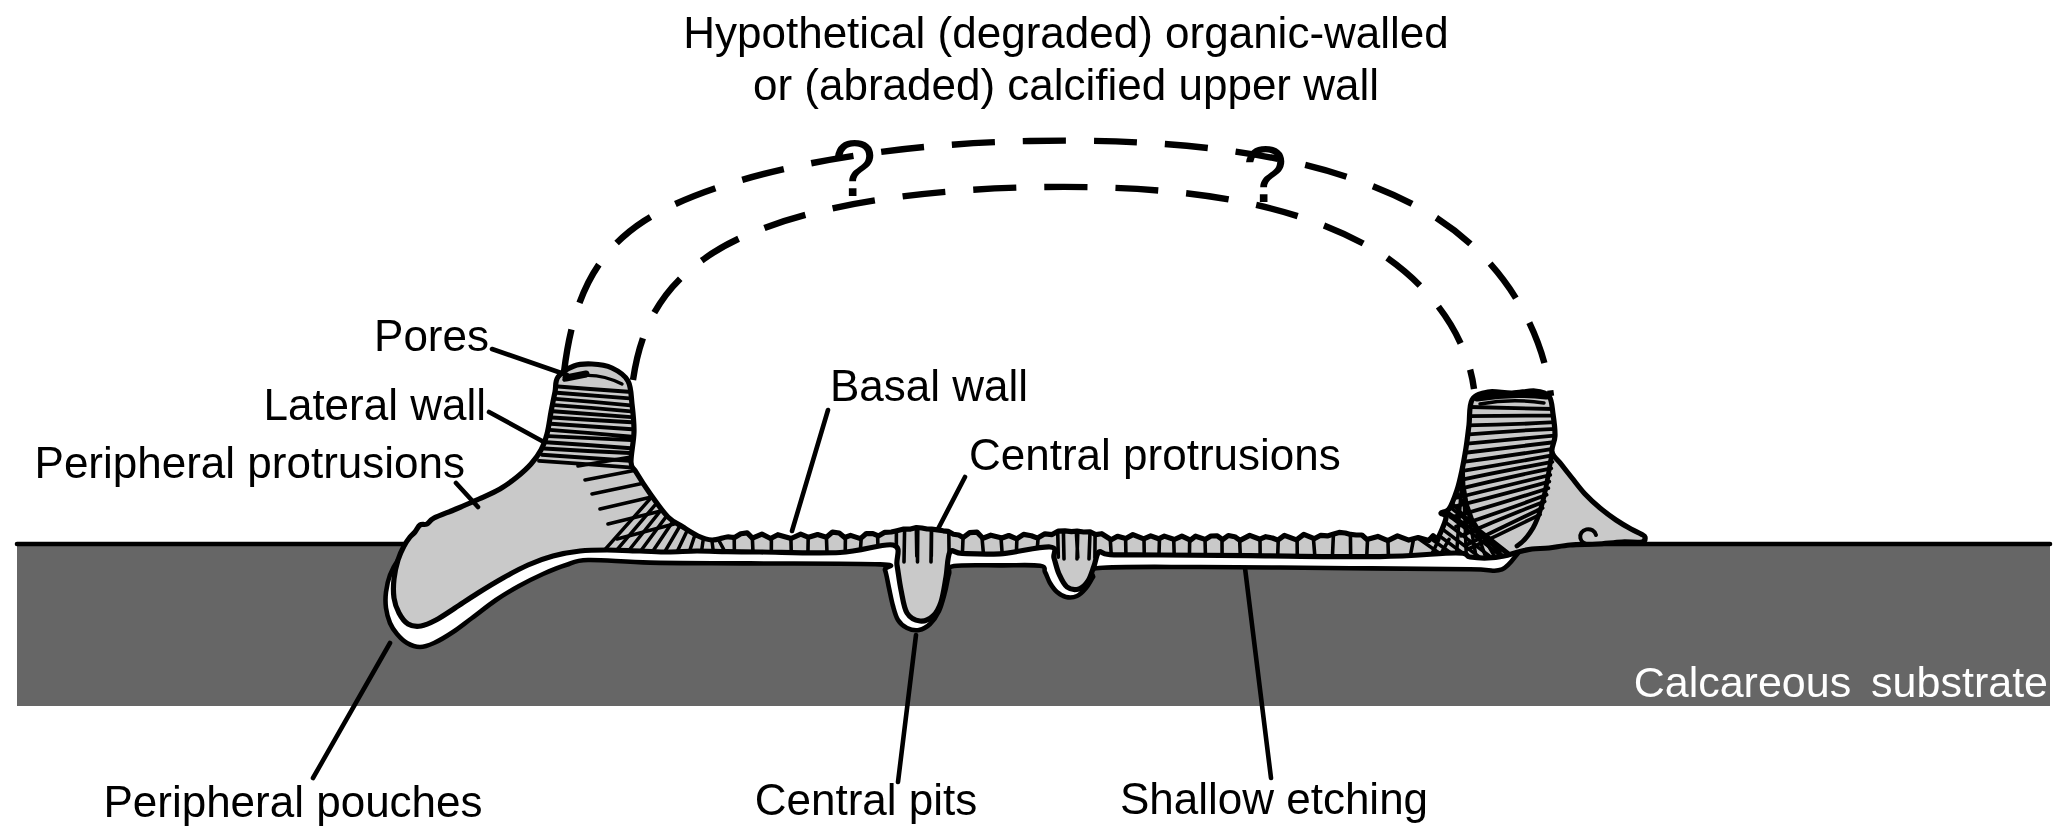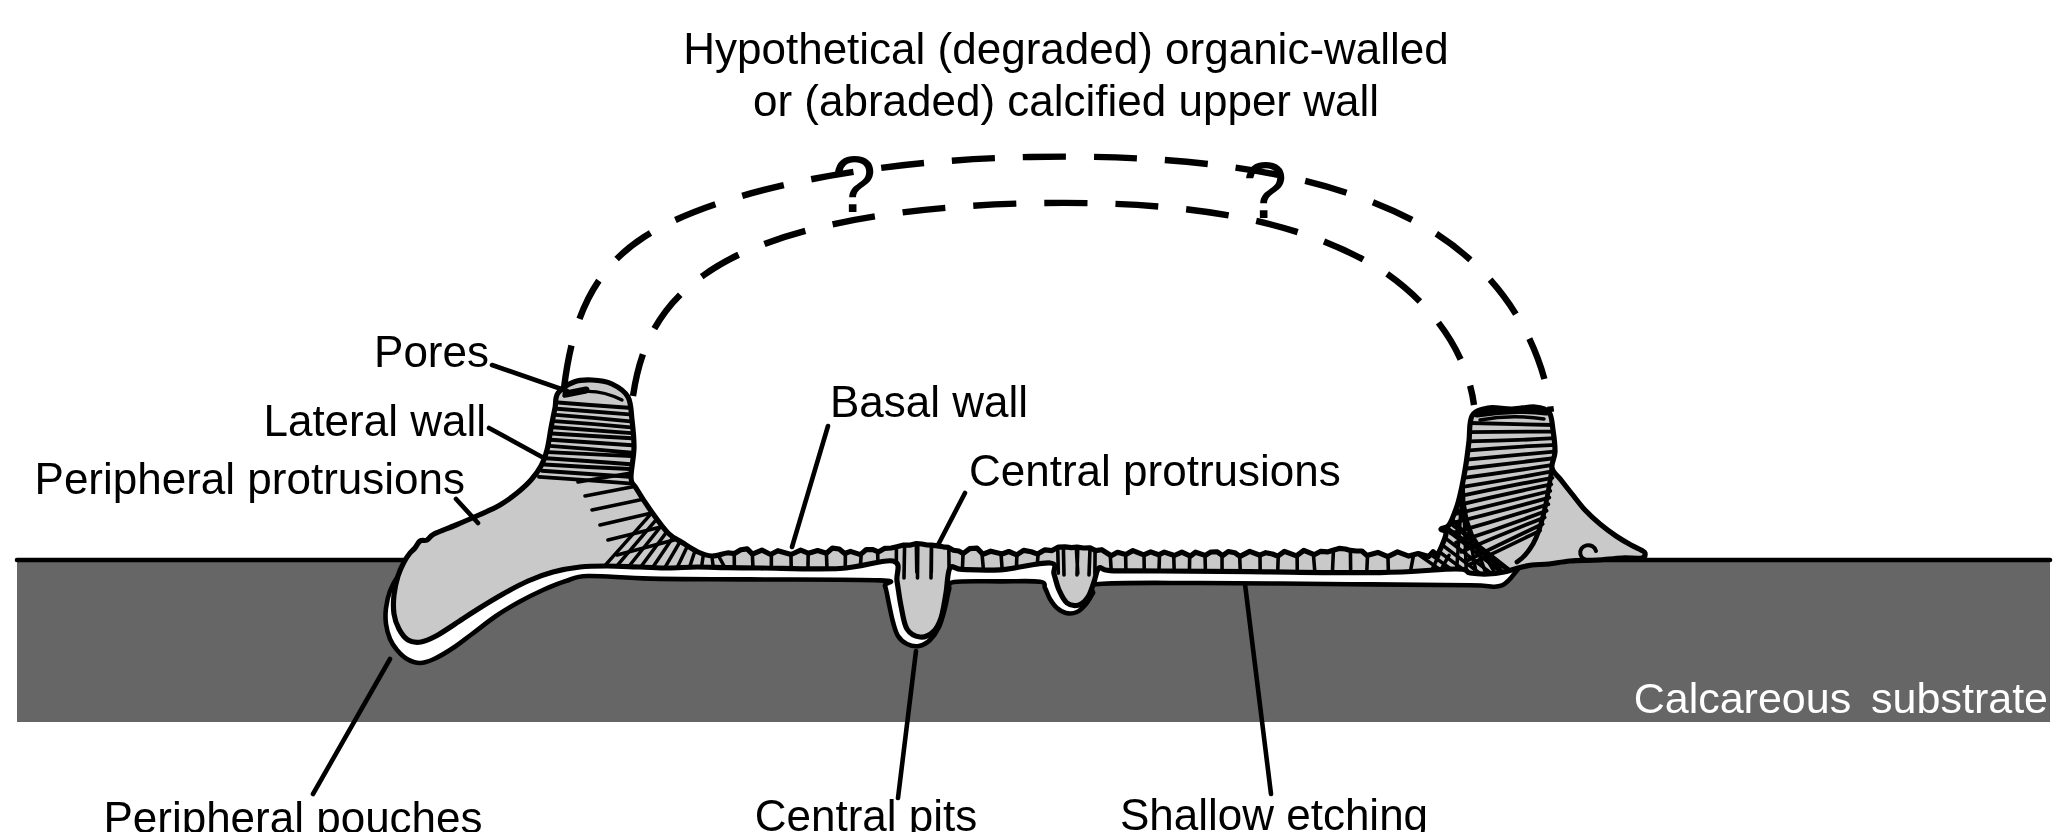--- a/index.html
+++ b/index.html
@@ -1,18 +1,18 @@
 <!DOCTYPE html>
 <html><head>
 <meta charset="utf-8">
 <style>
   html, body { margin: 0; padding: 0; background: #ffffff; }
   body { width: 2067px; height: 832px; overflow: hidden;
          font-family: "Liberation Sans", sans-serif; }
-  .figure-wrap { position: relative; width: 2067px; height: 664px; margin-top: 16px; }
+  .figure-wrap { position: relative; width: 2067px; height: 664px; }
   svg text { user-select: none; }
 </style>
 </head>
 <body>
 
 <div class="figure-wrap">
 <svg width="2067" height="832" viewBox="0 0 2067 832" xmlns="http://www.w3.org/2000/svg" style="display:block">
 <defs>
         <clipPath id="bodyClip">
           <path d="M 415.0 532.0 C 416.7 530.0 418.0 526.3 420.0 525.0 C 422.0 523.7 424.7 525.2 427.0 524.0 C 429.3 522.8 429.2 520.5 434.0 518.0 C 438.8 515.5 448.5 512.2 456.0 509.0 C 463.5 505.8 471.7 502.3 479.0 499.0 C 486.3 495.7 493.7 492.7 500.0 489.0 C 506.3 485.3 511.8 481.2 517.0 477.0 C 522.2 472.8 527.0 468.5 531.0 464.0 C 535.0 459.5 538.3 455.0 541.0 450.0 C 543.7 445.0 545.3 440.3 547.0 434.0 C 548.7 427.7 549.7 419.0 551.0 412.0 C 552.3 405.0 553.8 397.8 555.0 392.0 C 556.2 386.2 554.8 381.3 558.0 377.0 C 561.2 372.7 568.3 368.2 574.0 366.0 C 579.7 363.8 585.7 363.7 592.0 364.0 C 598.3 364.3 606.0 365.2 612.0 368.0 C 618.0 370.8 624.7 375.0 628.0 381.0 C 631.3 387.0 631.0 395.5 632.0 404.0 C 633.0 412.5 634.2 422.3 634.0 432.0 C 633.8 441.7 630.7 455.3 631.0 462.0 C 631.3 468.7 632.7 466.5 636.0 472.0 C 639.3 477.5 645.7 487.5 651.0 495.0 C 656.3 502.5 662.7 511.7 668.0 517.0 C 673.3 522.3 678.0 523.8 683.0 527.0 C 688.0 530.2 693.2 533.8 698.0 536.0 C 702.8 538.2 707.2 539.8 712.0 540.0 C 716.8 540.2 723.2 537.4 727.0 537.0 C 730.8 536.6 732.7 537.9 735.0 537.3 L 740.8 533.8 L 747.2 532.9 L 752.4 538.1 L 761.9 534.1 L 770.6 538.5 L 777.8 534.7 L 791.1 538.5 L 800.7 534.2 L 808.6 537.3 L 817.6 534.6 L 826.4 537.3 L 832.5 532.1 L 839.2 533.0 L 844.7 537.5 L 850.5 535.4 L 860.4 538.6 L 866.3 533.5 L 872.9 533.6 L 878.3 535.9 L 884.8 532.3 L 891.3 532.0 L 896.9 530.7 L 903.7 529.0 L 910.6 529.1 L 916.5 527.5 L 921.8 528.0 L 927.1 529.0 L 931.6 529.1 L 937.4 529.9 L 943.2 530.8 L 948.1 531.4 L 953.4 534.2 L 958.7 535.0 L 963.2 537.5 L 969.7 532.6 L 977.0 532.1 L 982.9 538.2 L 990.8 535.2 L 1002.0 538.0 L 1008.8 535.5 L 1016.7 538.9 L 1023.6 534.4 L 1031.3 535.8 L 1037.6 538.1 L 1044.9 533.8 L 1052.1 534.6 L 1058.4 531.1 L 1064.9 530.8 L 1071.5 531.7 L 1077.1 531.2 L 1083.6 532.0 L 1090.1 531.8 L 1095.6 534.6 L 1101.7 533.7 L 1111.2 539.8 L 1117.5 536.3 L 1125.8 538.5 L 1132.9 534.6 L 1143.7 538.9 L 1150.7 535.9 L 1158.6 538.8 L 1164.3 536.1 L 1174.3 539.5 L 1181.9 536.1 L 1190.4 540.1 L 1195.6 536.2 L 1205.1 539.4 L 1210.9 536.0 L 1217.3 535.9 L 1222.6 539.7 L 1228.3 535.5 L 1234.7 536.7 L 1240.0 540.4 L 1249.7 535.4 L 1259.9 539.2 L 1265.8 536.7 L 1272.4 538.0 L 1277.8 540.1 L 1284.4 535.4 L 1296.5 539.9 L 1303.8 534.4 L 1314.2 538.7 L 1320.8 535.3 L 1327.4 535.9 L 1333.0 534.2 L 1339.1 532.4 L 1345.3 533.0 L 1350.5 534.4 L 1356.2 535.0 L 1361.9 535.0 L 1366.8 539.4 L 1377.8 536.4 L 1387.8 540.7 L 1397.5 535.9 L 1408.8 540.1 L 1418.2 537.6 L 1428.7 540.6 L 1433.1 535.7 L 1437.0 539.4 C 1439.2 536.5 1445.3 522.4 1446.0 518.0 C 1446.7 513.6 1440.5 514.5 1441.0 513.0 C 1441.5 511.5 1446.3 512.8 1449.0 509.0 C 1451.7 505.2 1454.8 496.5 1457.0 490.0 C 1459.2 483.5 1460.5 477.0 1462.0 470.0 C 1463.5 463.0 1464.8 455.5 1466.0 448.0 C 1467.2 440.5 1468.0 433.0 1469.0 425.0 C 1470.0 417.0 1468.8 405.5 1472.0 400.0 C 1475.2 394.5 1481.3 393.2 1488.0 392.0 C 1494.7 390.8 1504.2 393.2 1512.0 393.0 C 1519.8 392.8 1528.8 390.5 1535.0 391.0 C 1541.2 391.5 1546.0 392.2 1549.0 396.0 C 1552.0 399.8 1552.0 407.3 1553.0 414.0 C 1554.0 420.7 1555.2 429.7 1555.0 436.0 C 1554.8 442.3 1551.0 447.3 1552.0 452.0 C 1553.0 456.7 1557.7 459.7 1561.0 464.0 C 1564.3 468.3 1568.0 473.0 1572.0 478.0 C 1576.0 483.0 1580.3 489.0 1585.0 494.0 C 1589.7 499.0 1594.8 503.7 1600.0 508.0 C 1605.2 512.3 1610.8 516.5 1616.0 520.0 C 1621.2 523.5 1626.8 526.7 1631.0 529.0 C 1635.2 531.3 1638.7 532.7 1641.0 534.0 C 1643.3 535.3 1644.8 535.7 1645.0 537.0 C 1645.2 538.3 1645.8 541.2 1642.0 542.0 C 1638.2 542.8 1629.5 541.7 1622.0 542.0 C 1614.5 542.3 1605.7 543.5 1597.0 544.0 C 1588.3 544.5 1578.0 544.3 1570.0 545.0 C 1562.0 545.7 1555.3 547.3 1549.0 548.0 C 1542.7 548.7 1537.2 548.3 1532.0 549.0 C 1526.8 549.7 1522.7 550.8 1518.0 552.0 C 1513.3 553.2 1509.0 555.0 1504.0 556.0 C 1499.0 557.0 1493.7 557.8 1488.0 558.0 C 1482.3 558.2 1475.3 557.8 1470.0 557.0 C 1464.7 556.2 1471.0 553.1 1456.0 553.0 C 1441.0 552.9 1414.3 556.2 1380.0 556.6 C 1345.7 557.0 1286.7 555.9 1250.0 555.6 C 1213.3 555.4 1183.3 555.1 1160.0 555.0 C 1136.7 554.8 1120.2 555.1 1110.0 554.6 C 1099.8 554.1 1101.7 550.1 1099.0 552.0 C 1096.3 553.9 1095.8 561.2 1094.0 566.0 C 1092.2 570.8 1090.5 577.2 1088.0 581.0 C 1085.5 584.8 1082.5 588.0 1079.0 589.0 C 1075.5 590.0 1070.3 589.5 1067.0 587.0 C 1063.7 584.5 1061.2 578.8 1059.0 574.0 C 1056.8 569.2 1055.5 562.5 1054.0 558.0 C 1052.5 553.5 1059.0 547.7 1050.0 547.0 C 1041.0 546.3 1014.7 552.7 1000.0 553.8 C 985.3 554.8 970.3 553.8 962.0 553.5 C 953.7 553.2 952.7 548.1 950.0 552.0 C 947.3 555.9 947.5 568.7 946.0 577.0 C 944.5 585.3 943.2 595.5 941.0 602.0 C 938.8 608.5 936.5 612.8 933.0 616.0 C 929.5 619.2 924.3 621.5 920.0 621.0 C 915.7 620.5 910.2 618.2 907.0 613.0 C 903.8 607.8 902.7 598.0 901.0 590.0 C 899.3 582.0 898.3 572.5 897.0 565.0 C 895.7 557.5 902.5 547.1 893.0 545.0 C 883.5 542.9 862.2 551.4 840.0 552.5 C 817.8 553.7 778.8 552.1 760.0 552.0 C 741.2 551.8 737.5 551.9 727.0 551.7 C 716.5 551.5 706.8 551.0 697.0 551.0 C 687.2 551.0 677.5 552.0 668.0 552.0 C 658.5 552.0 650.2 551.3 640.0 551.0 C 629.8 550.7 617.0 550.0 607.0 550.0 C 597.0 550.0 589.0 550.0 580.0 551.0 C 571.0 552.0 561.7 553.7 553.0 556.0 C 544.3 558.3 536.3 561.3 528.0 565.0 C 519.7 568.7 511.3 573.3 503.0 578.0 C 494.7 582.7 486.0 588.0 478.0 593.0 C 470.0 598.0 462.0 603.5 455.0 608.0 C 448.0 612.5 441.7 617.0 436.0 620.0 C 430.3 623.0 425.7 625.3 421.0 626.0 C 416.3 626.7 411.7 626.2 408.0 624.0 C 404.3 621.8 401.3 617.3 399.0 613.0 C 396.7 608.7 394.8 603.7 394.0 598.0 C 393.2 592.3 393.3 585.3 394.0 579.0 C 394.7 572.7 396.3 565.5 398.0 560.0 C 399.7 554.5 402.0 549.8 404.0 546.0 C 406.0 542.2 408.2 539.3 410.0 537.0 C 411.8 534.7 413.3 534.0 415.0 532.0 Z"></path>

